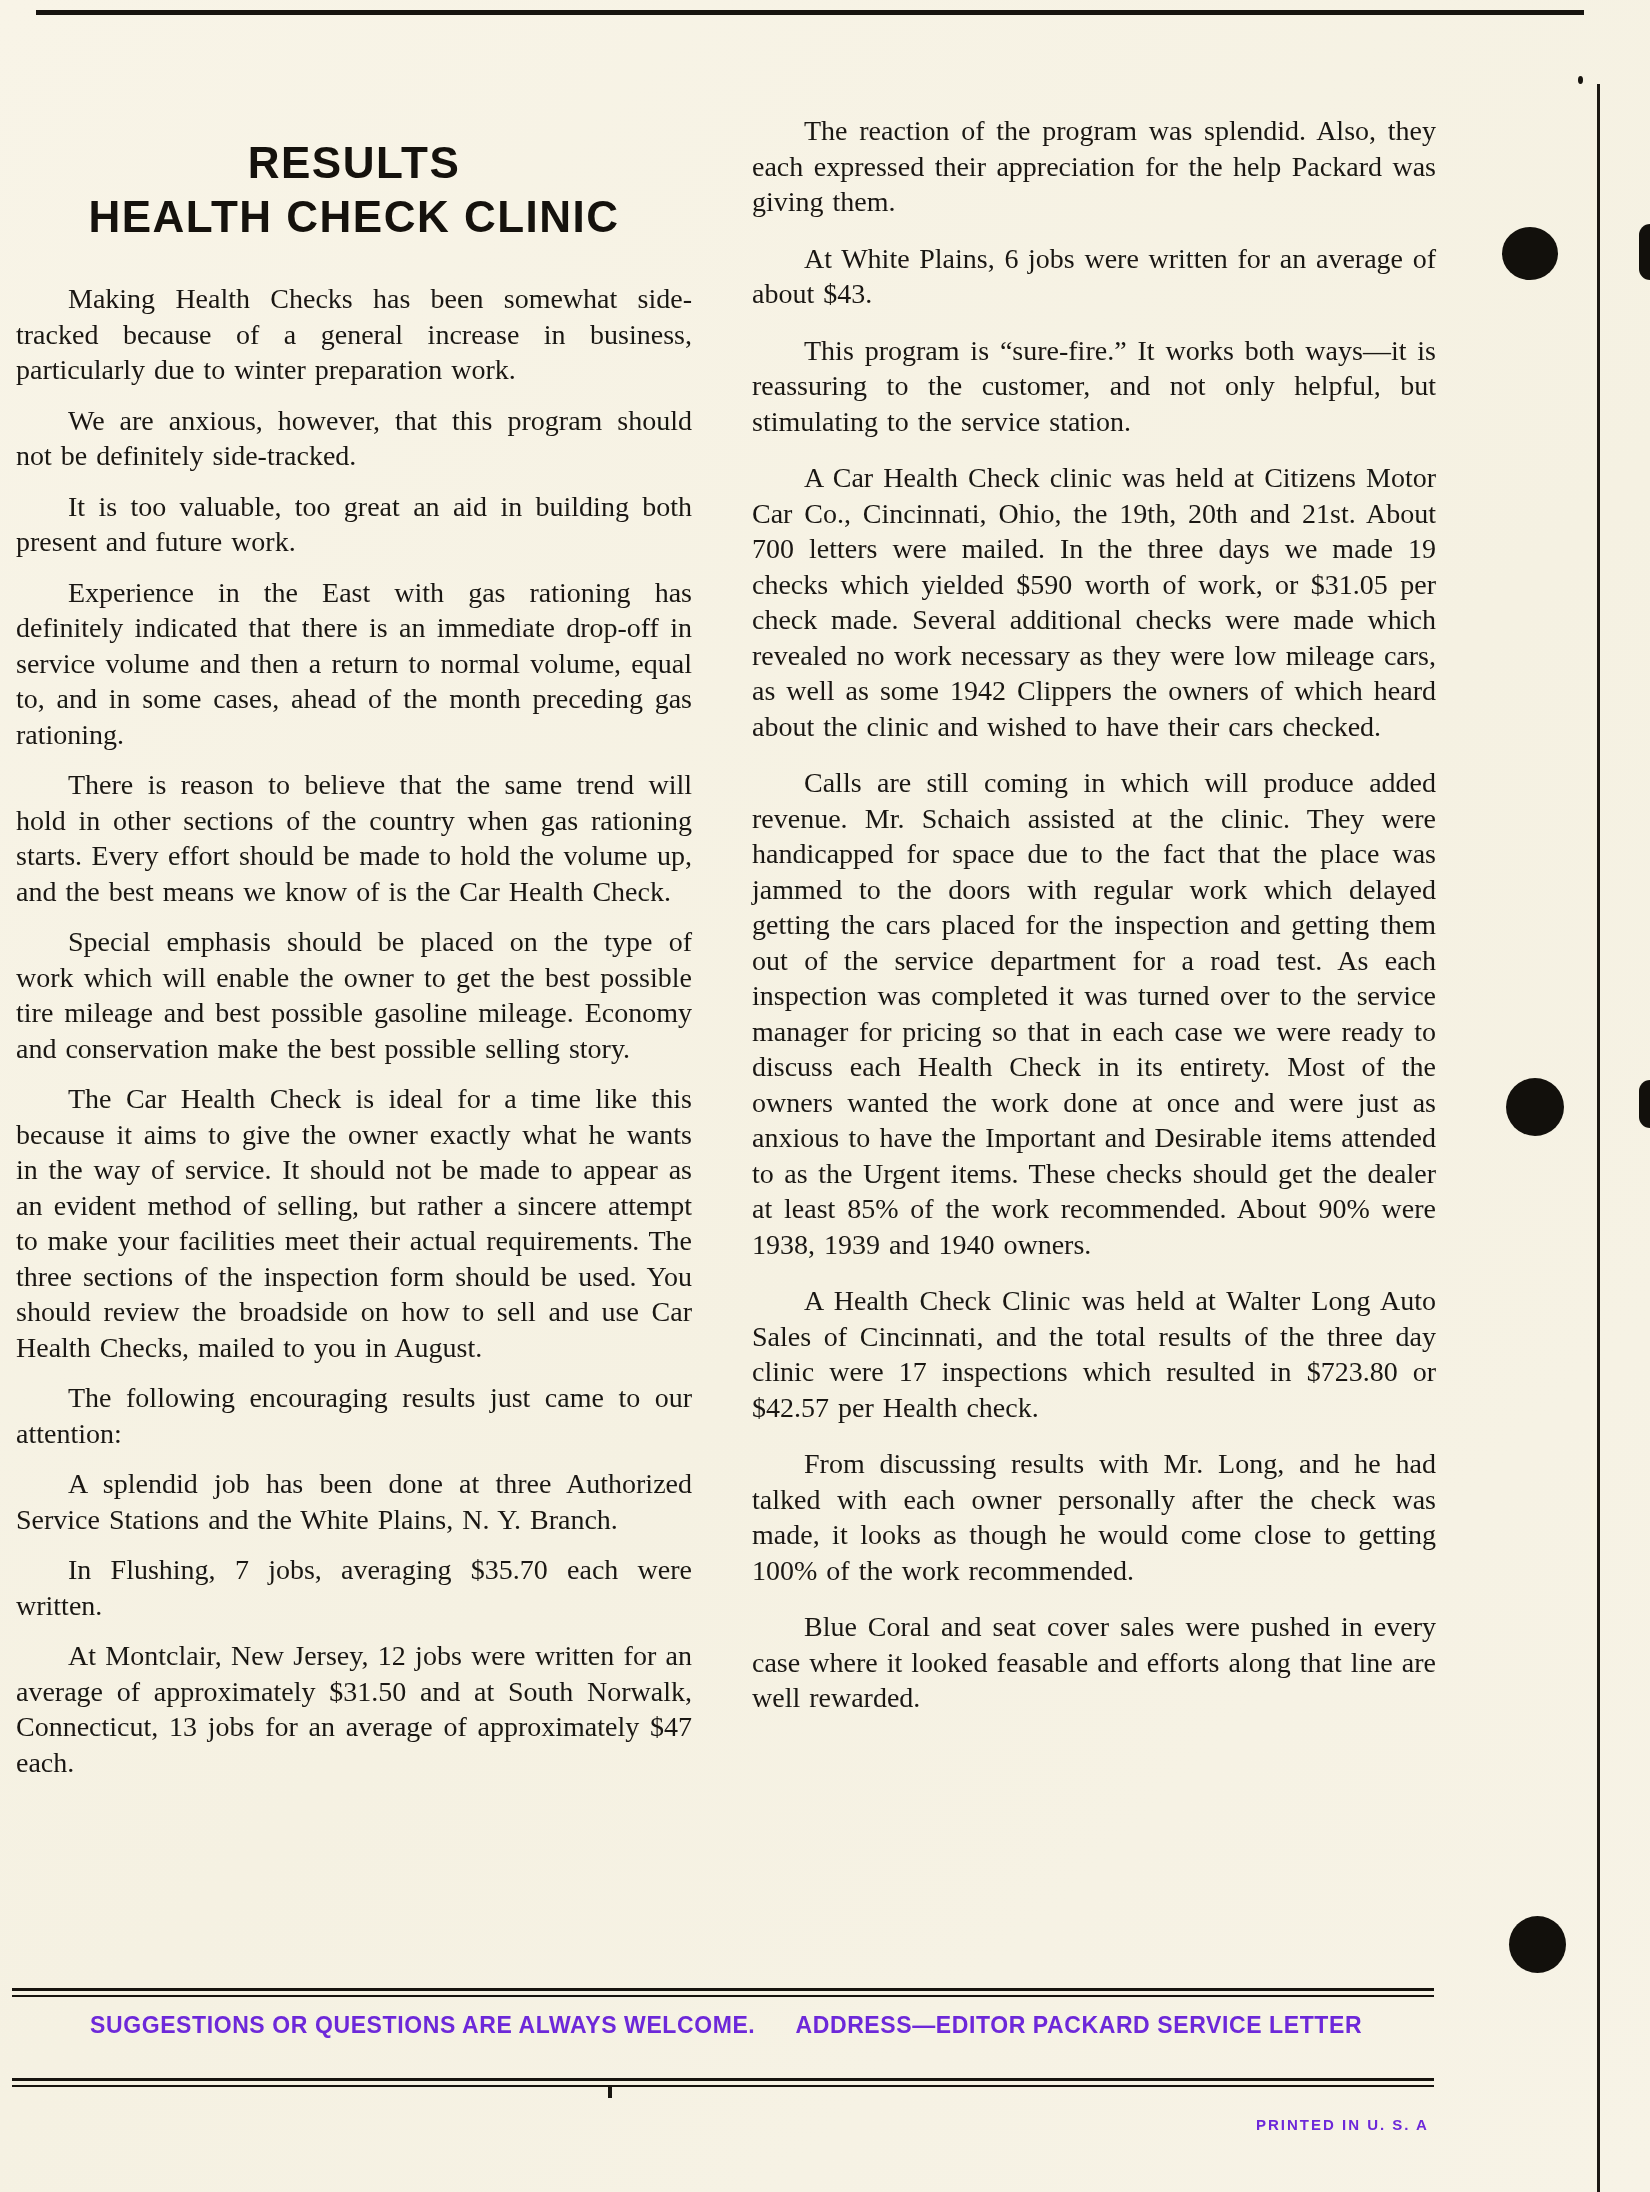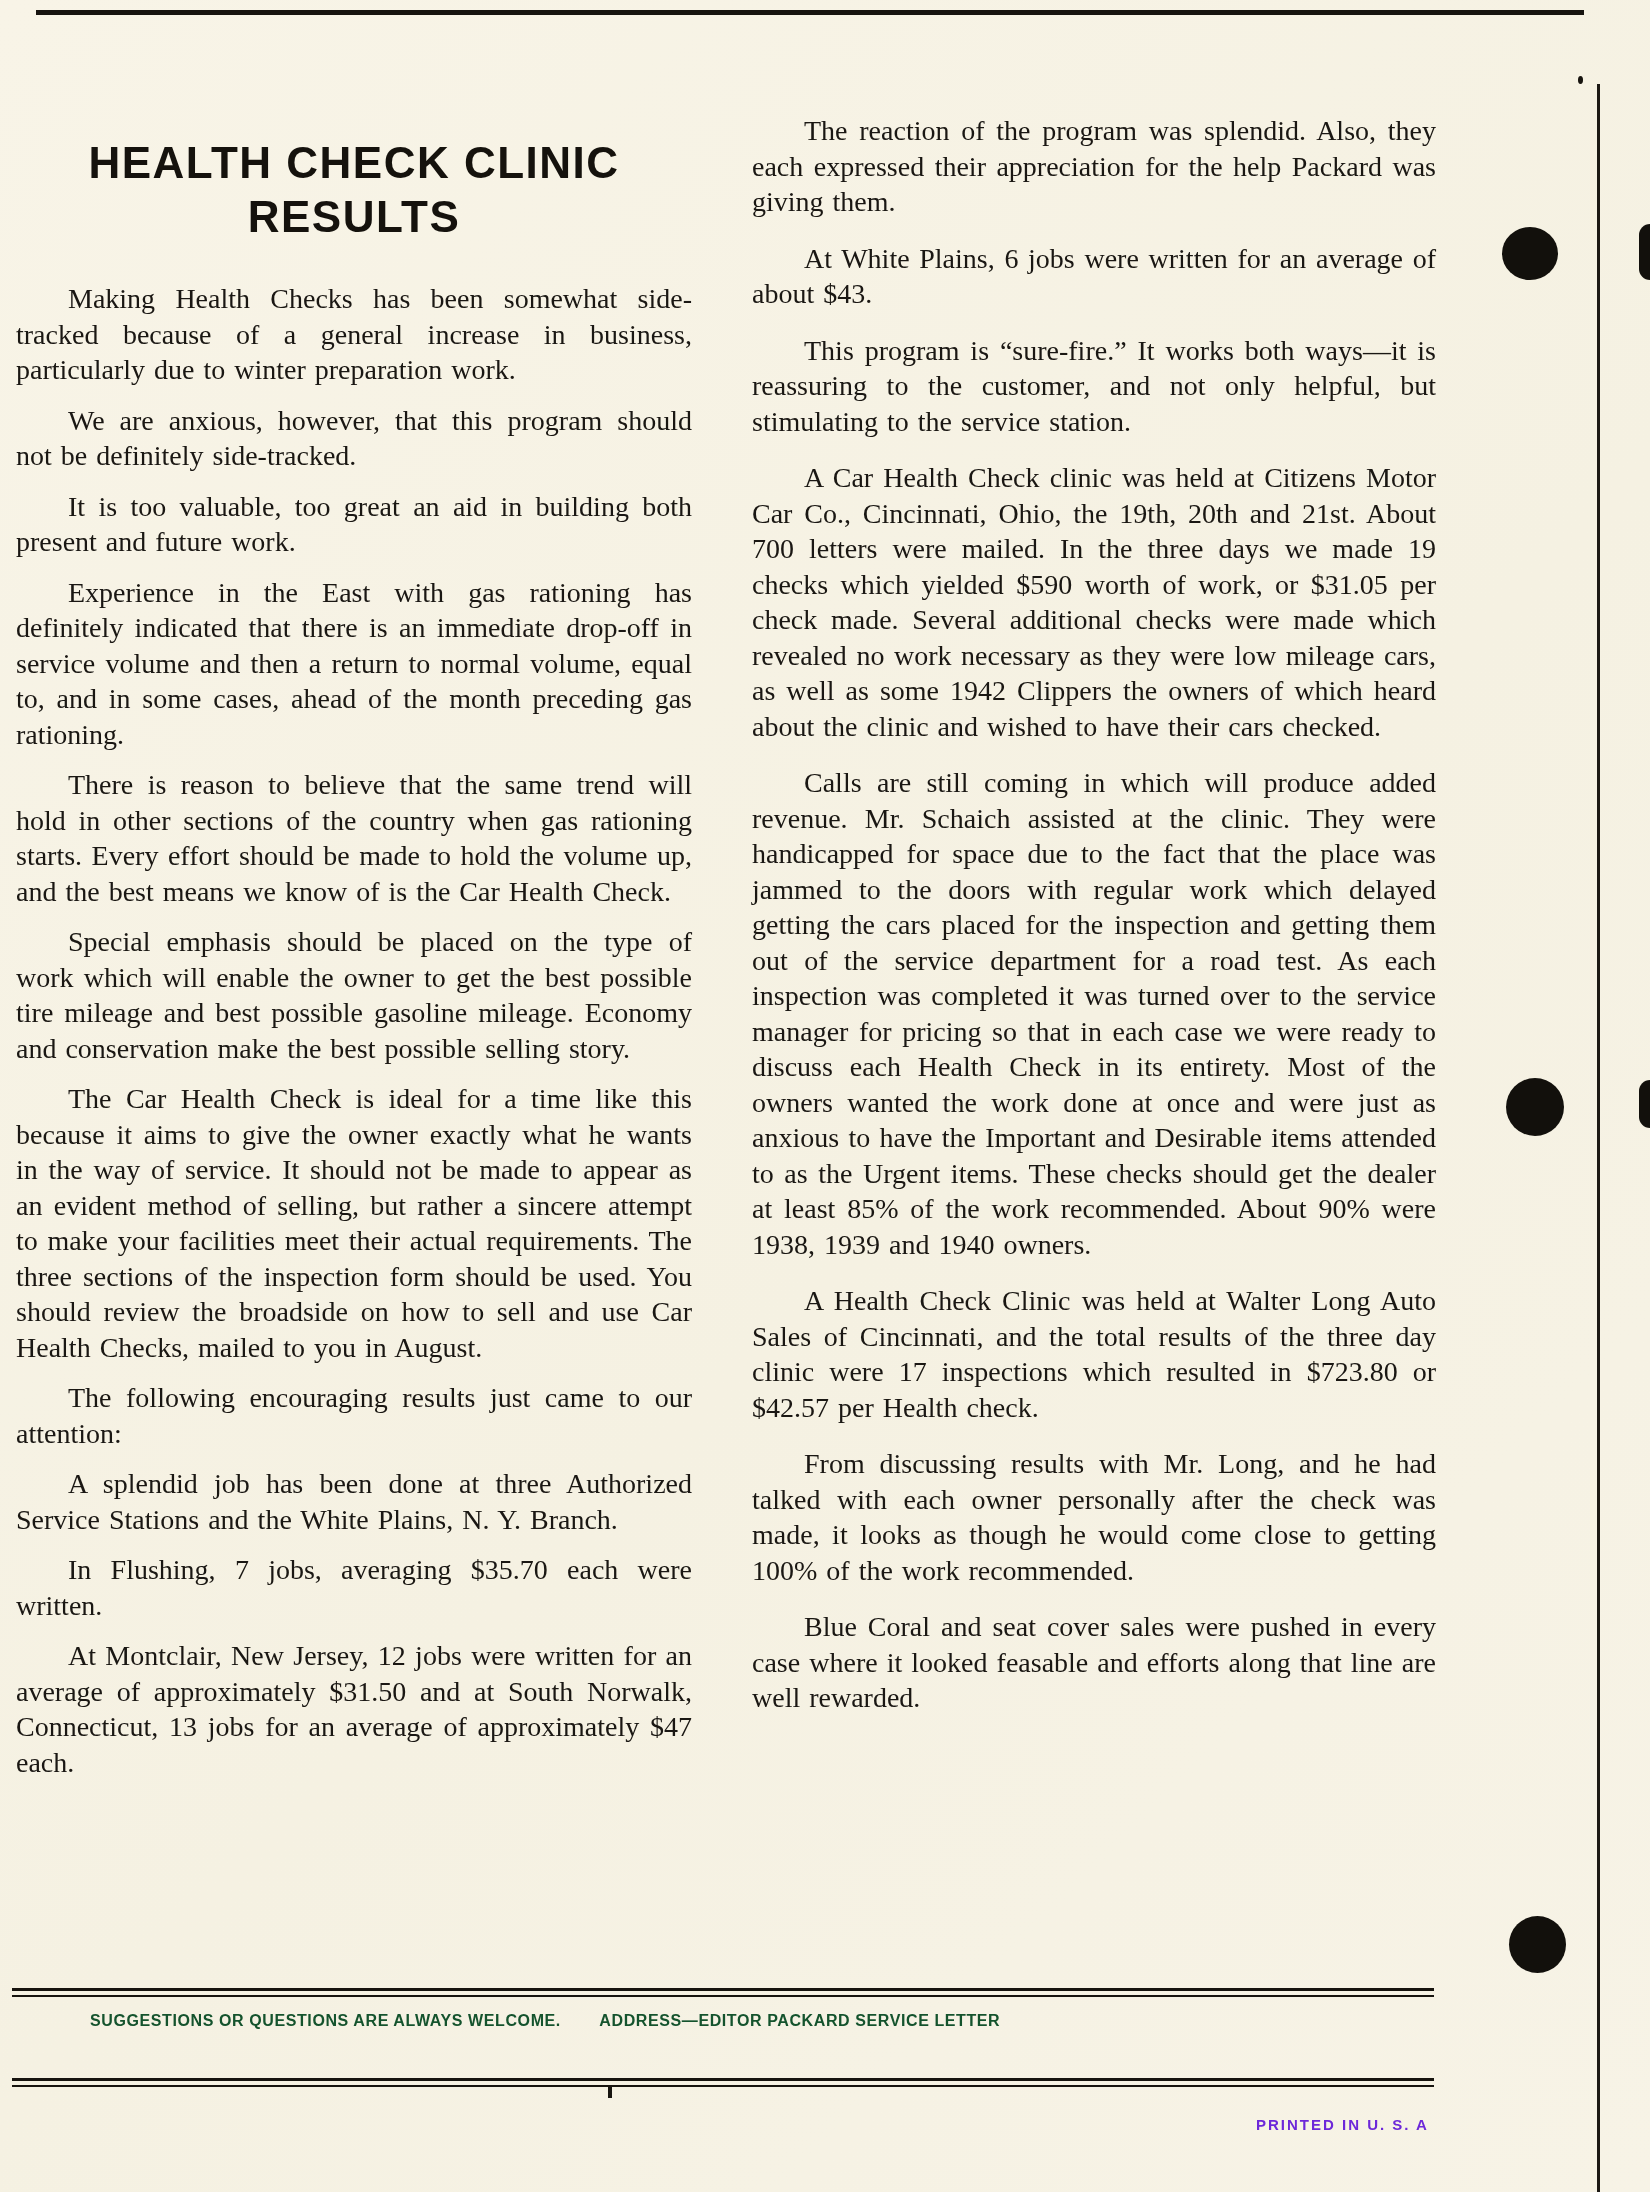--- a/index.html
+++ b/index.html
@@ -39,22 +39,22 @@
     position: absolute; left: 12px; width: 1422px; height: 4px;
     border-top: 3px solid #17140f; border-bottom: 2px solid #17140f;
     background: transparent;
   }
   .footer-rule.rule-top { top: 1988px; }
   .footer-rule.rule-bottom { top: 2078px; }
 
   .footer-text {
     position: absolute; left: 90px; top: 2012px; width: 1330px;
     font-family: "Liberation Sans", sans-serif;
-    font-weight: 700; font-size: 16px; letter-spacing: 0.6px;
-    color: #14532d; white-space: nowrap;
+    font-weight: 700; font-size: 23px; letter-spacing: 0.6px;
+    color: #6d28d9; white-space: nowrap;
   }
   .footer-text .footer-left { margin-right: 34px; }
 
   .printed-note {
     position: absolute; left: 1256px; top: 2116px;
     font-family: "Liberation Sans", sans-serif;
     font-weight: 700; font-size: 15px; letter-spacing: 2px;
     color: #6d28d9;
   }
 
@@ -75,22 +75,22 @@
 </head>
 <body>
 
 <div class="page">
 
   <div class="top-rule"></div>
   <div class="speck"></div>
 
   <div class="col col-left">
     <h1 class="page-title">
+      <span>RESULTS</span>
       <span>HEALTH CHECK CLINIC</span>
-      <span>RESULTS</span>
     </h1>
     <p>Making Health Checks has been somewhat side-tracked because of a general increase in business, particularly due to winter preparation work.</p>
     <p>We are anxious, however, that this program should not be definitely side-tracked.</p>
     <p>It is too valuable, too great an aid in building both present and future work.</p>
     <p>Experience in the East with gas rationing has definitely indicated that there is an immediate drop-off in service volume and then a return to normal volume, equal to, and in some cases, ahead of the month preceding gas rationing.</p>
     <p>There is reason to believe that the same trend will hold in other sections of the country when gas rationing starts.  Every effort should be made to hold the volume up, and the best means we know of is the Car Health Check.</p>
     <p>Special emphasis should be placed on the type of work which will enable the owner to get the best possible tire mileage and best possible gasoline mileage.  Economy and conservation make the best possible selling story.</p>
     <p>The Car Health Check is ideal for a time like this because it aims to give the owner exactly what he wants in the way of service.  It should not be made to appear as an evident method of selling, but rather a sincere attempt to make your facilities meet their actual requirements. The three sections of the inspection form should be used.  You should review the broadside on how to sell and use Car Health Checks, mailed to you in August.</p>
     <p>The following encouraging results just came to our attention:</p>
     <p>A splendid job has been done at three Authorized Service Stations and the White Plains, N. Y. Branch.</p>

